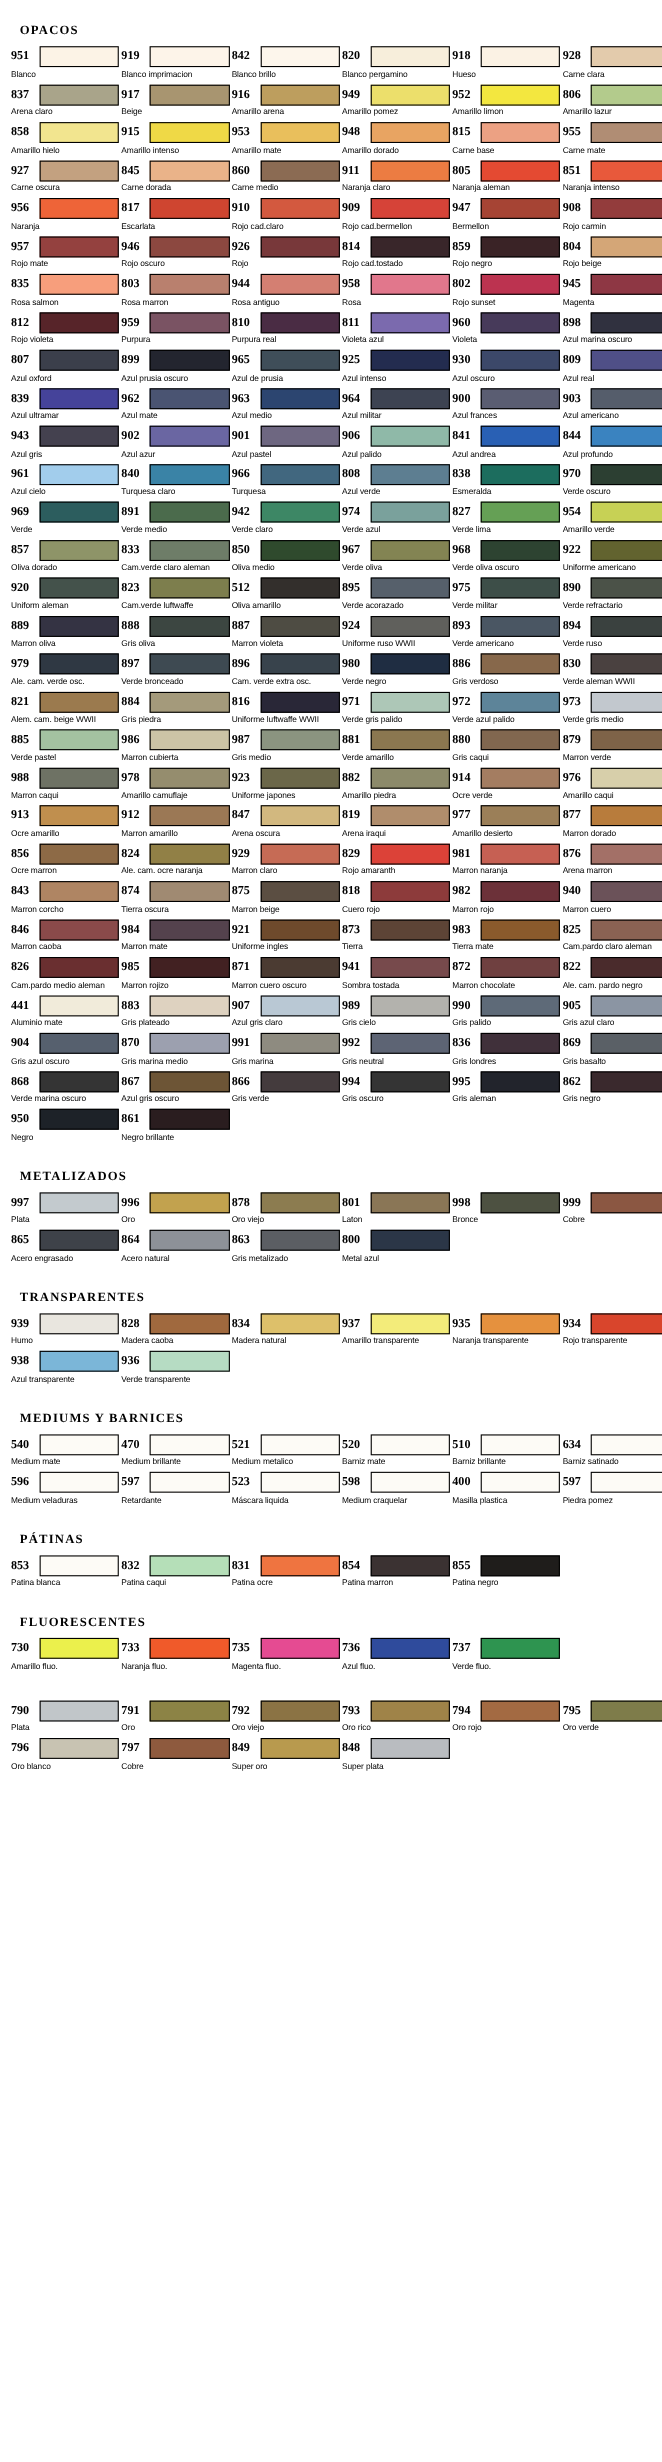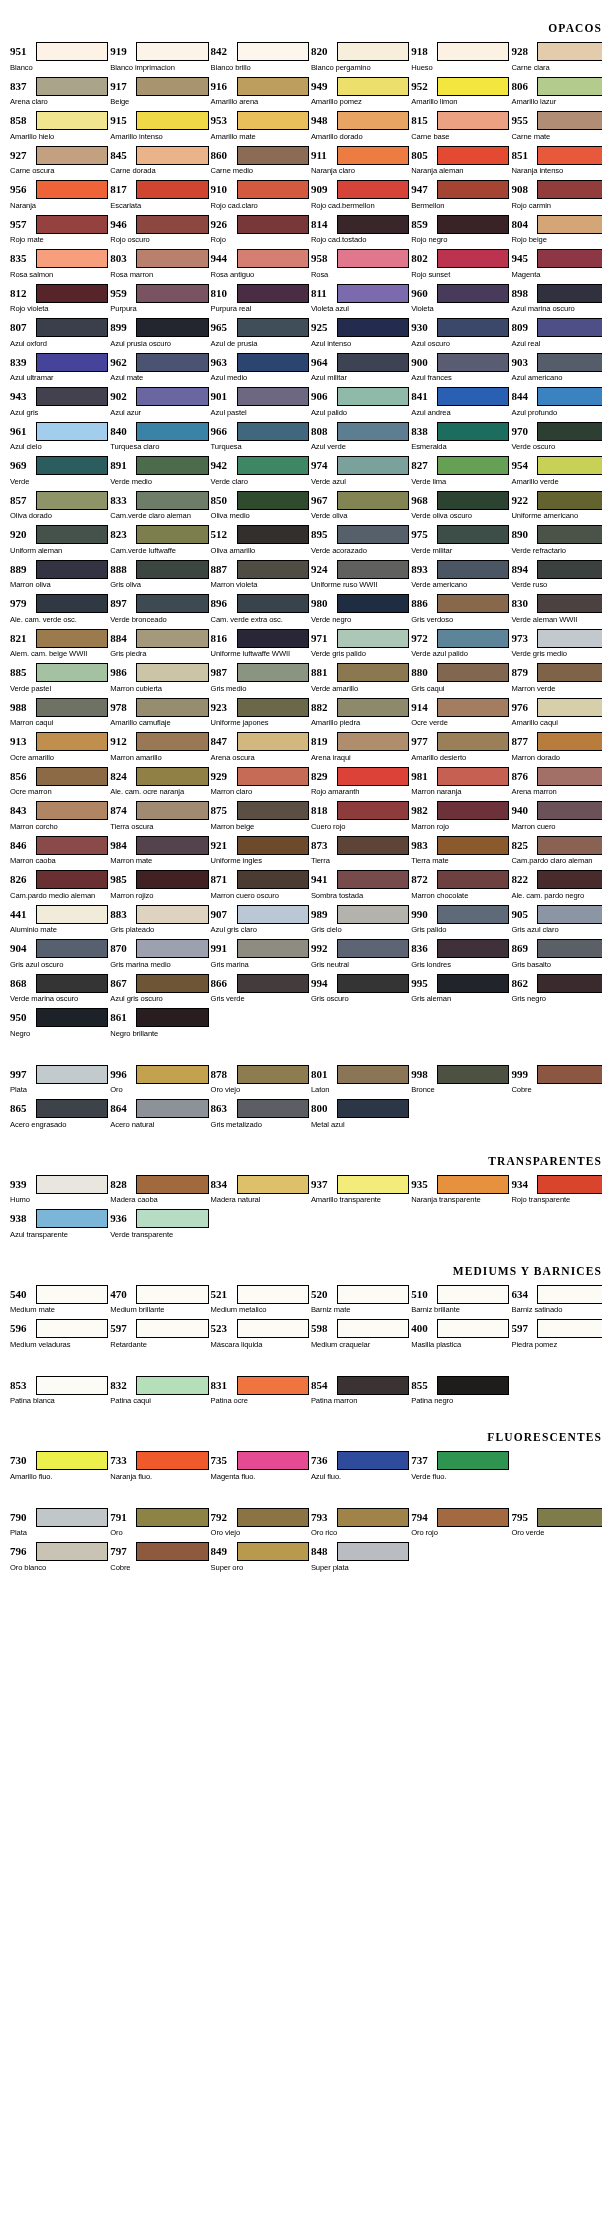--- a/index.html
+++ b/index.html
@@ -12,21 +12,20 @@
   }
   .page{width:602px; position:relative; padding:0; box-sizing:border-box;}
   .section{margin:0 0 0 0;}
   .section-title{
     font-family:"Liberation Serif", serif;
     font-weight:bold;
     font-size:11.5px;
     letter-spacing:1.1px;
     color:#000;
     padding:0 0 7px 18px;
-    text-align:right;
   }
   .grid{
     display:grid;
     grid-template-columns:repeat(6,100.3px);
     column-gap:0;
     row-gap:0;
     padding-left:10px;
     box-sizing:border-box;
   }
   .swatch-cell{
@@ -1263,20 +1262,21 @@
             <div class="swatch-top">
               <div class="code">861</div>
               <div class="chip" style="background: rgb(42, 29, 31);"></div>
             </div>
             <div class="name">Negro brillante</div>
           </div>
         </div>
         <div class="spacer-lg"></div>
       </div>
       <div class="section">
+        <div class="section-title">METALIZADOS</div>
         <div class="grid">
           <div class="swatch-cell">
             <div class="swatch-top">
               <div class="code">997</div>
               <div class="chip" style="background: rgb(195, 202, 206);"></div>
             </div>
             <div class="name">Plata</div>
           </div>
           <div class="swatch-cell">
             <div class="swatch-top">
@@ -1490,20 +1490,21 @@
             <div class="swatch-top">
               <div class="code">597</div>
               <div class="chip" style="background: rgb(253, 251, 246);"></div>
             </div>
             <div class="name">Piedra pomez</div>
           </div>
         </div>
         <div class="spacer-lg"></div>
       </div>
       <div class="section">
+        <div class="section-title">PÁTINAS</div>
         <div class="grid">
           <div class="swatch-cell">
             <div class="swatch-top">
               <div class="code">853</div>
               <div class="chip" style="background: rgb(253, 251, 246);"></div>
             </div>
             <div class="name">Patina blanca</div>
           </div>
           <div class="swatch-cell">
             <div class="swatch-top">

